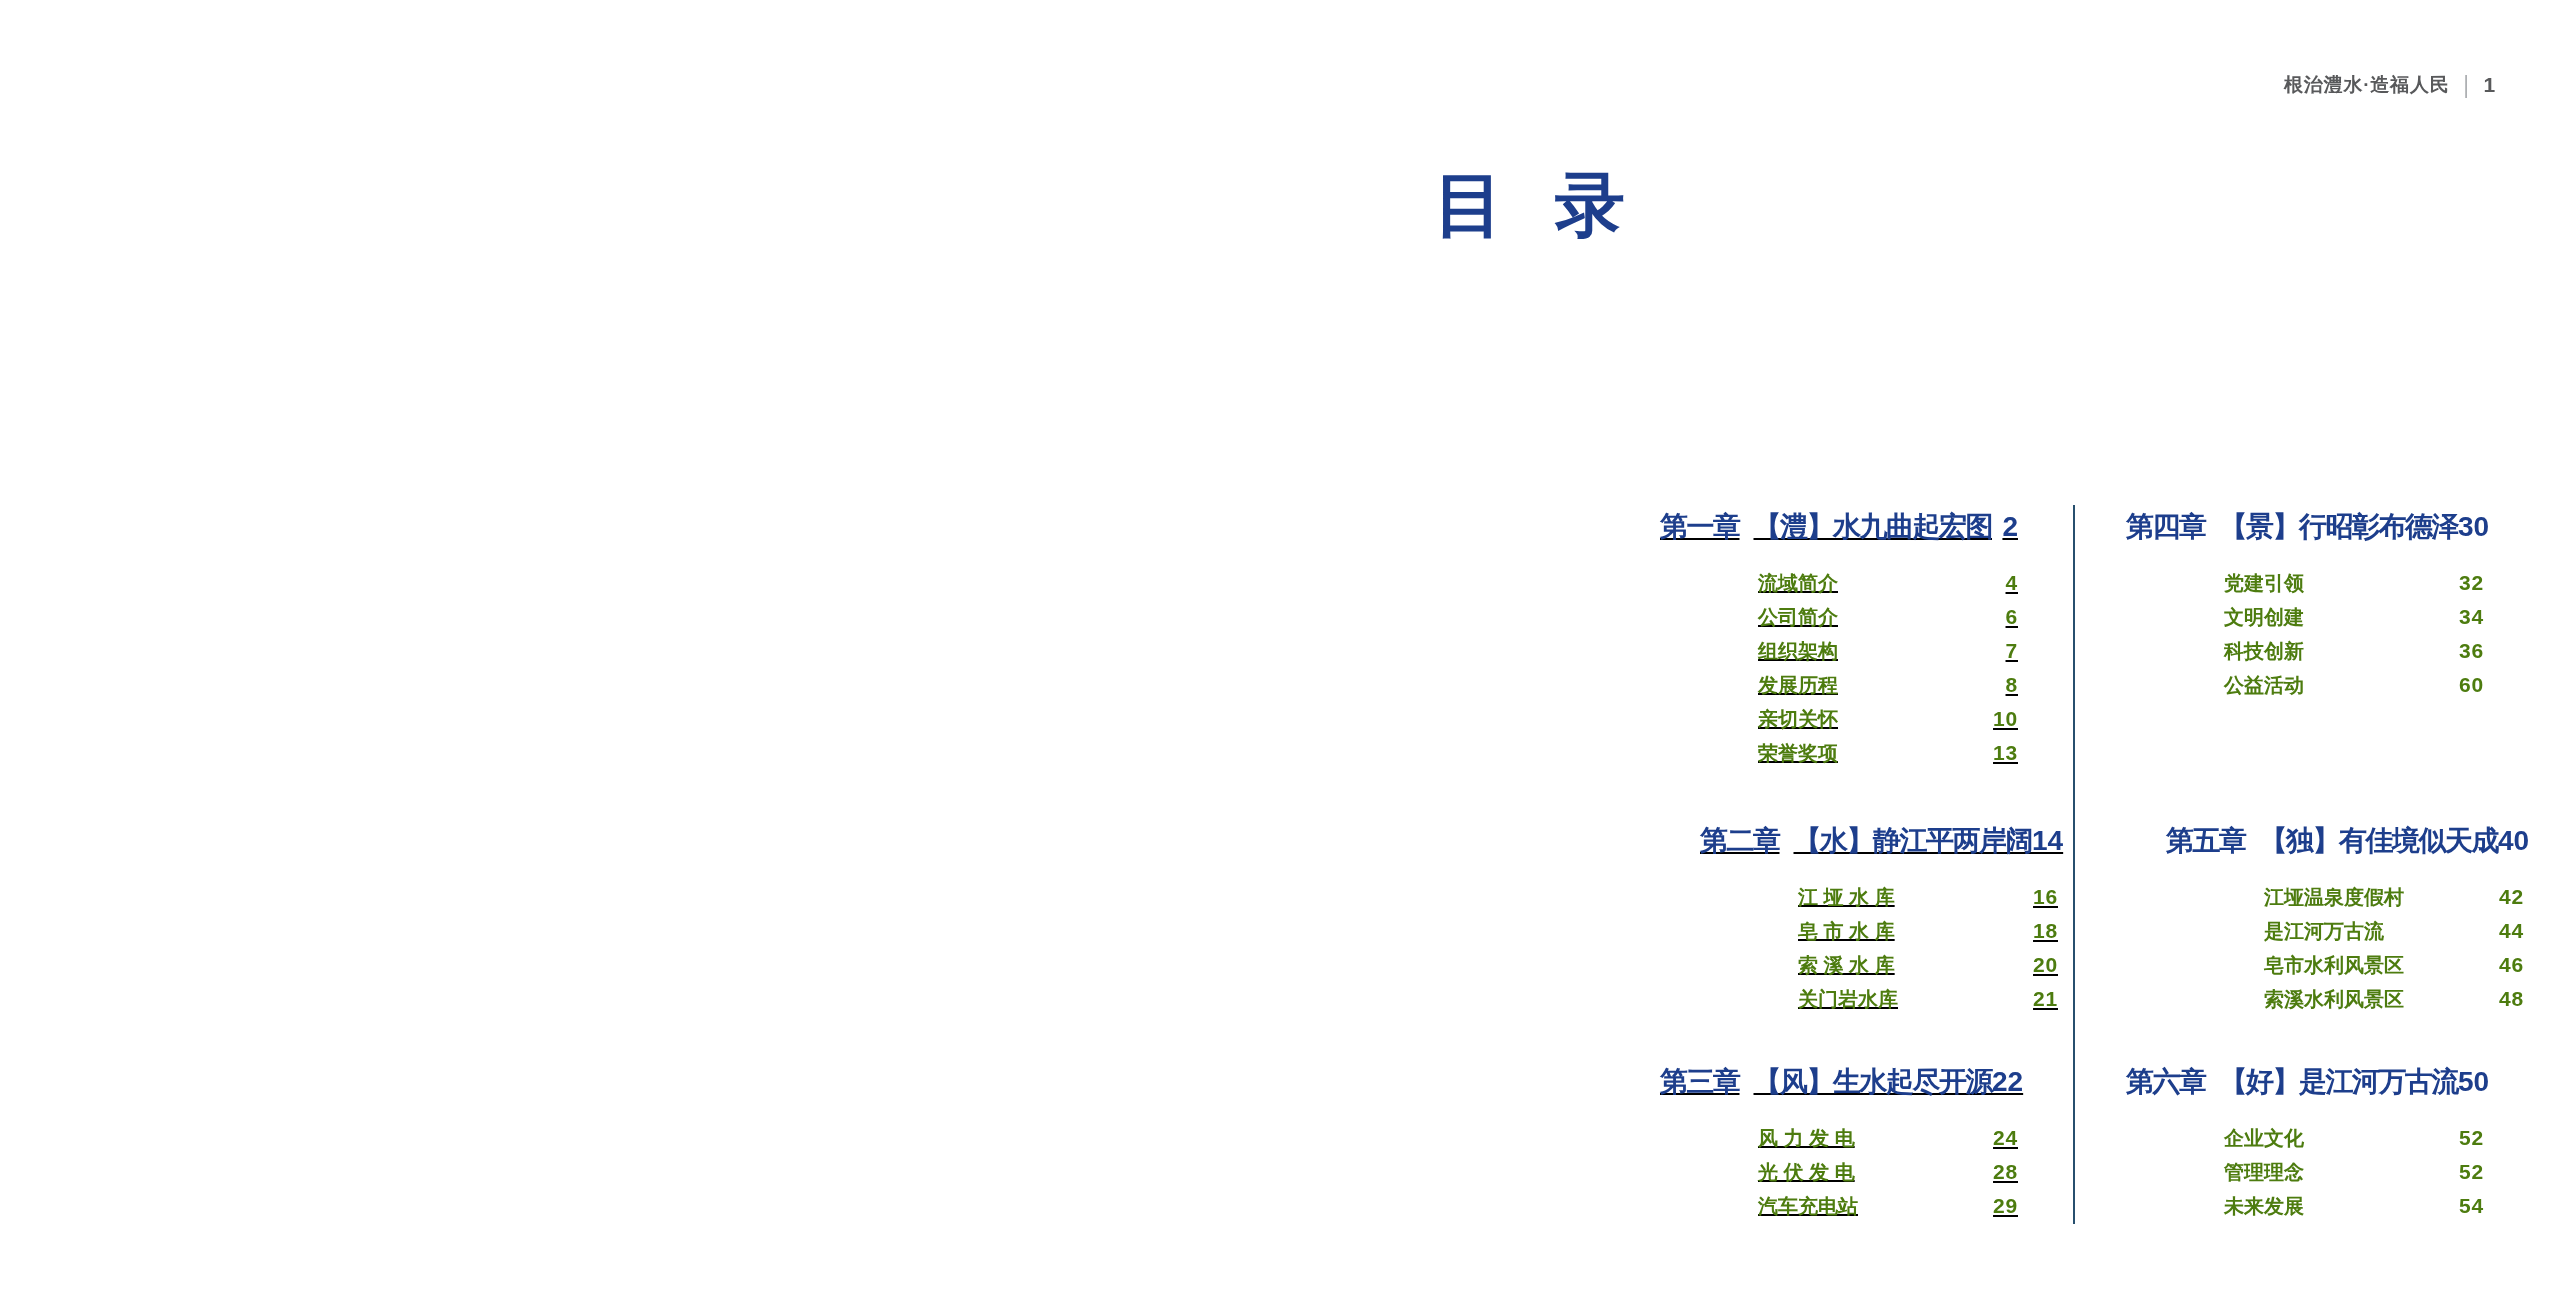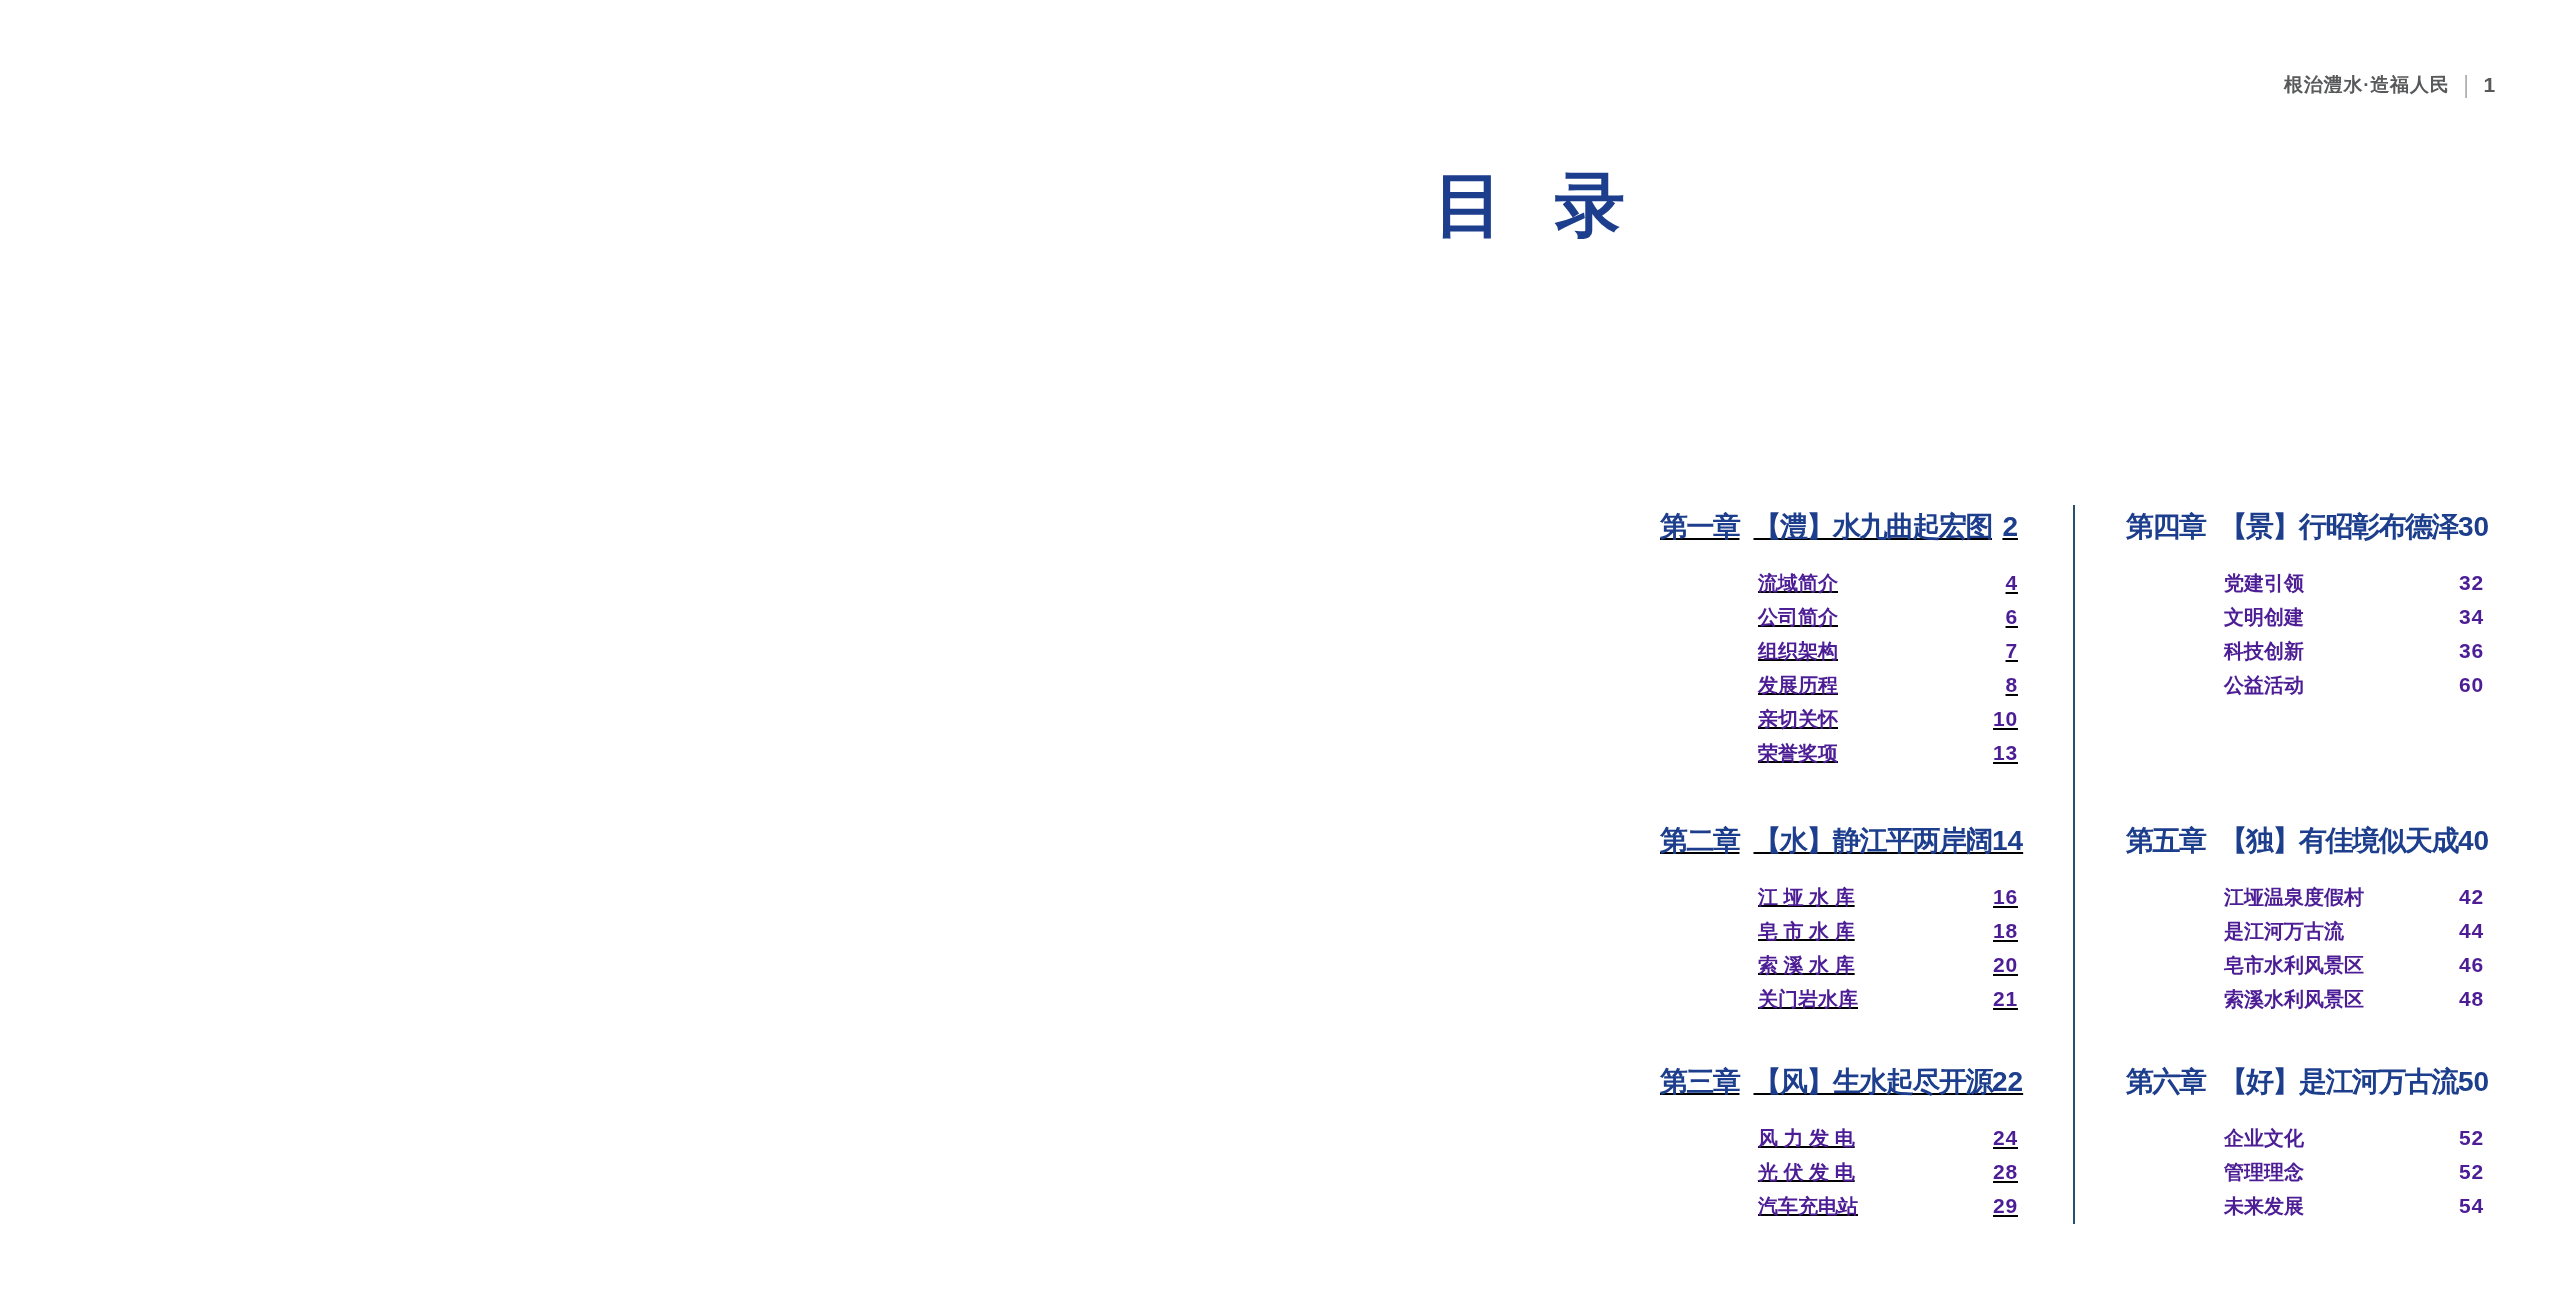--- a/index.html
+++ b/index.html
@@ -74,21 +74,21 @@
   }
 
   
   .chapter {
     position: absolute;
     width: 358px;
   }
   .col-l { left: 1660px; text-decoration: underline; }
   .col-r { left: 2126px; }
   .top-1 { top: 509px; }
-  .top-2 { top: 823px; }
+  .top-2 { top: 823px; margin-left: 40px; }
   .top-3 { top: 1064px; }
 
   .ch-head {
     display: flex;
     align-items: baseline;
     font-weight: bold;
     color: #1d3e8c;
     font-size: 28px;
     line-height: 35px;
     letter-spacing: -1.5px;
@@ -104,21 +104,21 @@
   .items {
     margin-top: 22px;
   }
   .item {
     display: flex;
     align-items: baseline;
     height: 34px;
     line-height: 34px;
     font-size: 20px;
     font-weight: bold;
-    color: #4c1d95;
+    color: #4d7c0f;
     white-space: pre;
   }
   .item-label { padding-left: 98px; }
   .item-page {
     margin-left: auto;
     font-size: 21px;
     letter-spacing: 0.8px;
   }
 </style>
 </head>

